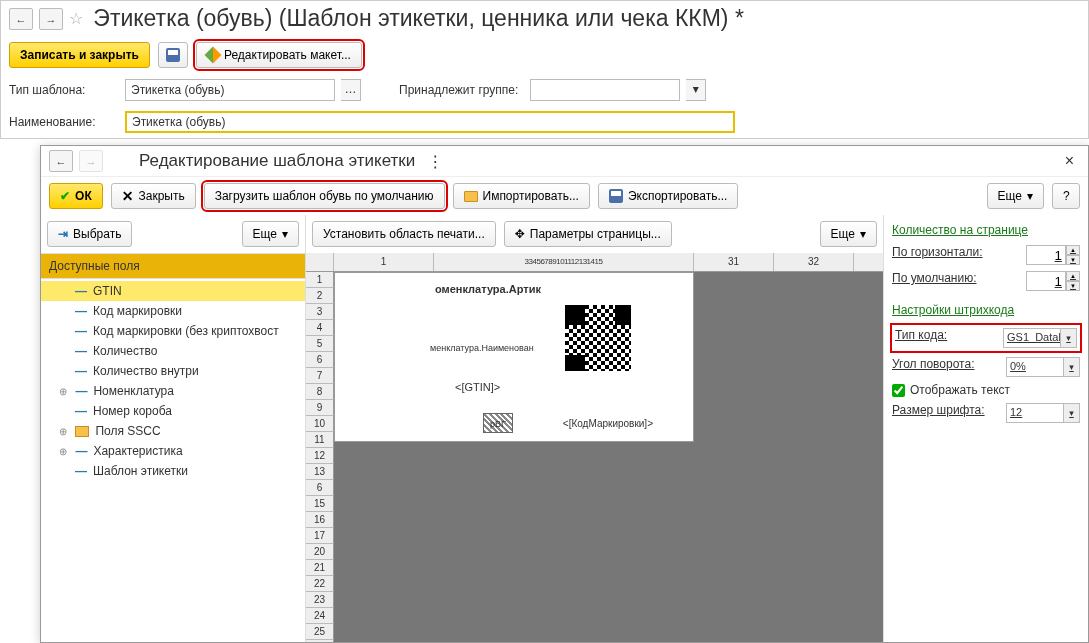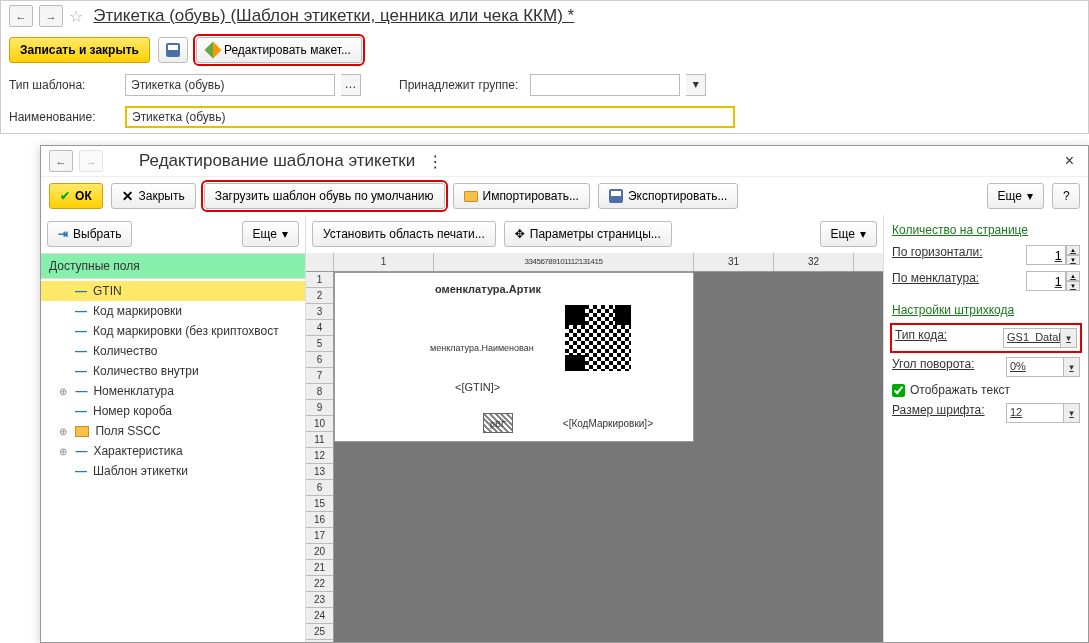--- a/index.html
+++ b/index.html
@@ -3,21 +3,21 @@
 <meta charset="utf-8">
 <style>
 * { box-sizing: border-box; margin: 0; padding: 0; }
 body { font-family: Arial, sans-serif; font-size: 12px; background: #fff; color: #333; }
 
 
 .win-top { border: 1px solid #ccc; }
 .titlebar { display: flex; align-items: center; padding: 4px 8px; background: #fff; gap: 6px; }
 .nav-btn { width: 24px; height: 22px; border: 1px solid #bbb; background: #f5f5f5; border-radius: 2px; display: inline-flex; align-items: center; justify-content: center; cursor: pointer; font-size: 11px; }
 .star-icon { font-size: 16px; color: #aaa; margin-right: 4px; }
-.title { font-size: 17px; font-weight: 400; text-decoration: underline; }
+.title { font-size: 23px; font-weight: 400; }
 .toolbar { display: flex; align-items: center; padding: 6px 8px; gap: 8px; }
 .btn { border: 1px solid #bbb; background: linear-gradient(#fff, #eee); border-radius: 3px; padding: 4px 10px; cursor: pointer; font-size: 12px; display: inline-flex; align-items: center; gap: 5px; height: 26px; }
 .btn-yellow { background: linear-gradient(#ffe96b, #ffd000); border-color: #d4a000; font-weight: bold; }
 .btn-icon-only { width: 30px; justify-content: center; padding: 0; }
 .highlight-red { outline: 2px solid #d00; outline-offset: 1px; }
 .form-row { display: flex; align-items: center; padding: 5px 8px; gap: 6px; }
 .form-label { width: 110px; }
 .input-like { border: 1px solid #bbb; background: #fff; padding: 3px 5px; height: 22px; display: flex; align-items: center; }
 .input-ellipsis { width: 20px; height: 22px; border: 1px solid #bbb; border-left: none; background: #f5f5f5; text-align: center; line-height: 18px; cursor: pointer; }
 .dropdown-btn { width: 20px; height: 22px; border: 1px solid #bbb; border-left: none; background: #f5f5f5; text-align: center; line-height: 18px; cursor: pointer; }
@@ -35,21 +35,21 @@
 .child-title { font-size: 17px; font-weight: 500; margin-left: 30px; }
 .close-x { margin-left: auto; font-size: 16px; cursor: pointer; padding: 0 6px; }
 .vdots { font-size: 16px; cursor: pointer; padding: 0 6px; }
 .child-toolbar { display: flex; align-items: center; padding: 6px 8px; gap: 8px; }
 .spacer { flex: 1; }
 .help-btn { width: 28px; }
 
 .body-area { display: flex; flex: 1; overflow: hidden; }
 .left-panel { width: 265px; border-right: 1px solid #ddd; display: flex; flex-direction: column; }
 .lp-toolbar { display: flex; padding: 6px; gap: 6px; }
-.lp-header { padding: 5px 8px; background: #86efac; border-top: 1px solid #ddd; border-bottom: 1px solid #ddd; font-size: 12px; }
+.lp-header { padding: 5px 8px; background: #eab308; border-top: 1px solid #ddd; border-bottom: 1px solid #ddd; font-size: 12px; }
 .tree { flex: 1; overflow: auto; padding: 2px 0; }
 .tree-item { display: flex; align-items: center; padding: 3px 5px 3px 18px; gap: 6px; cursor: pointer; }
 .tree-item.selected { background: #ffe96b; }
 .tree-item.expandable::before { content: '⊕'; color: #888; margin-right: 2px; font-size: 10px; }
 .tree-item .dash { color: #2a7ab0; font-weight: bold; }
 .tree-item .fico { width: 14px; height: 11px; background: #f6c04a; border: 1px solid #c89020; }
 
 .center-panel { flex: 1; display: flex; flex-direction: column; }
 .cp-toolbar { display: flex; padding: 6px; gap: 8px; }
 .grid-area { flex: 1; background: #777; position: relative; overflow: auto; }
@@ -290,21 +290,21 @@
         <span class="rp-label">По горизонтали:</span>
         <div class="spinner">
           <input value="1" style="">
           <div class="spin-btns">
               <button>▲</button>
               <button>▼</button>
             </div>
         </div>
       </div>
       <div class="rp-row">
-        <span class="rp-label">По менклатура:</span>
+        <span class="rp-label">По умолчанию:</span>
         <div class="spinner">
           <input value="1" style="">
           <div class="spin-btns">
               <button>▲</button>
               <button>▼</button>
             </div>
         </div>
       </div>
       <div class="rp-section" style="margin-top:6px">Настройки штрихкода</div>
       <div class="rp-row highlight-red-box">

